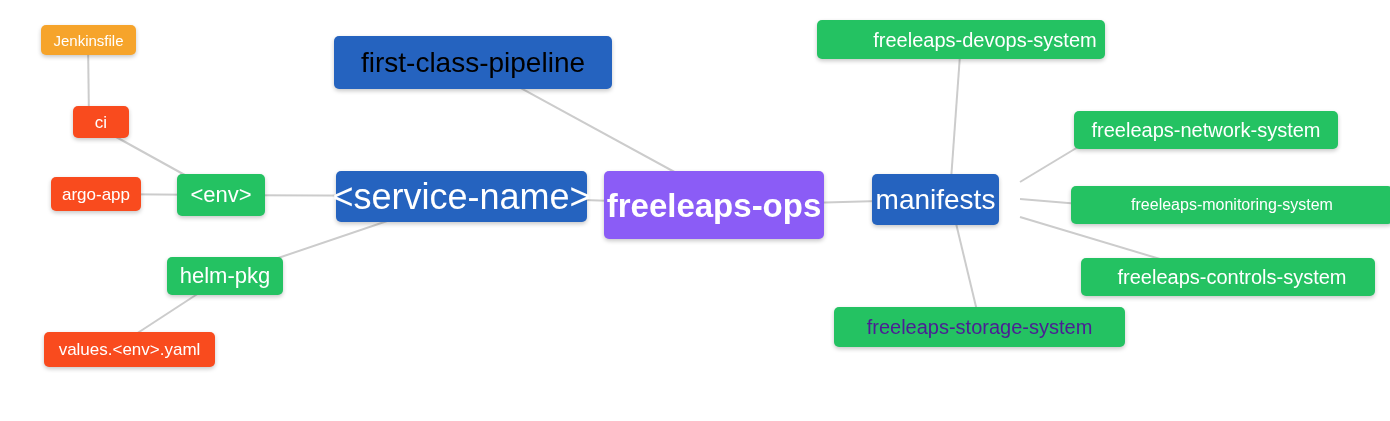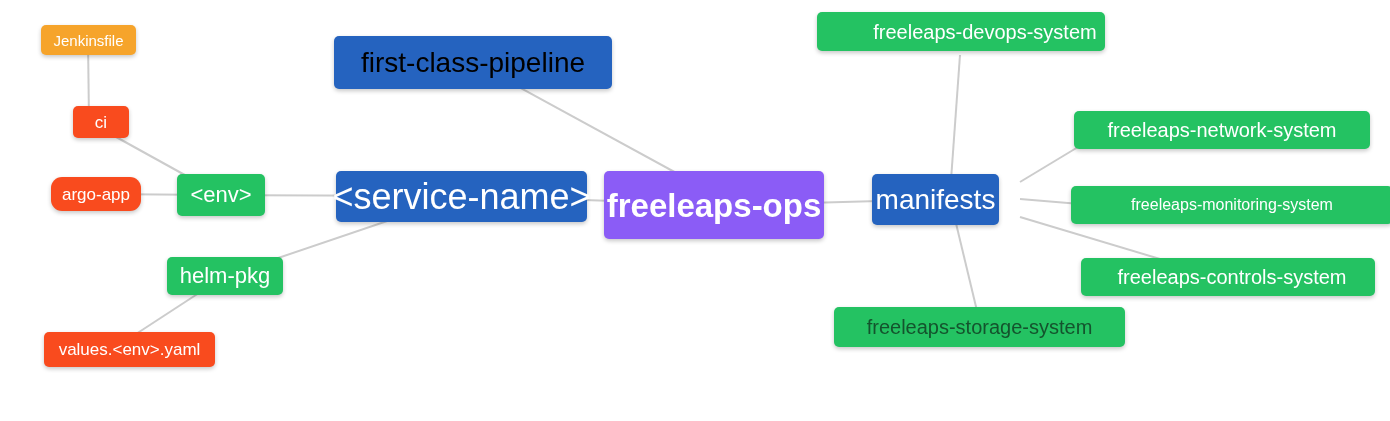--- a/index.html
+++ b/index.html
@@ -61,27 +61,27 @@
       <line x1="715" y1="205" x2="931" y2="199" stroke="#cccccc" stroke-width="2"></line>
       <line x1="931" y1="180" x2="940" y2="55" stroke="#cccccc" stroke-width="2"></line>
       <line x1="1000" y1="182" x2="1068" y2="141" stroke="#cccccc" stroke-width="2"></line>
       <line x1="1000" y1="199" x2="1060" y2="204" stroke="#cccccc" stroke-width="2"></line>
       <line x1="1000" y1="217" x2="1150" y2="262" stroke="#cccccc" stroke-width="2"></line>
       <line x1="934" y1="215" x2="958" y2="315" stroke="#cccccc" stroke-width="2"></line>
     </svg>
   <div class="node-layer">
       <div class="node" style="left: 21px; top: 25px; width: 95px; height: 30px; font-size: 15px; background: rgb(246, 164, 43); color: rgb(255, 255, 255);">Jenkinsfile</div>
       <div class="node" style="left: 53px; top: 106px; width: 56px; height: 32px; font-size: 17px; background: rgb(249, 75, 30); color: rgb(255, 255, 255);">ci</div>
-      <div class="node" style="left: 31px; top: 177px; width: 90px; height: 34px; font-size: 17px; background: rgb(249, 75, 30); color: rgb(255, 255, 255); border-radius: 11px;">argo-app</div>
+      <div class="node" style="left: 31px; top: 177px; width: 90px; height: 34px; font-size: 17px; background: rgb(249, 75, 30); color: rgb(255, 255, 255);">argo-app</div>
       <div class="node" style="left: 157px; top: 174px; width: 88px; height: 42px; font-size: 22px; background: rgb(36, 194, 98); color: rgb(255, 255, 255);">&lt;env&gt;</div>
       <div class="node" style="left: 147px; top: 257px; width: 116px; height: 38px; font-size: 22px; background: rgb(36, 194, 98); color: rgb(255, 255, 255);">helm-pkg</div>
       <div class="node" style="left: 24px; top: 332px; width: 171px; height: 35px; font-size: 17px; background: rgb(249, 75, 30); color: rgb(255, 255, 255);">values.&lt;env&gt;.yaml</div>
       <div class="node" style="left: 314px; top: 36px; width: 278px; height: 53px; font-size: 28px; background: rgb(37, 99, 191); color: #000000;">first-class-pipeline</div>
       <div class="node" style="left: 316px; top: 171px; width: 251px; height: 51px; font-size: 36px; background: rgb(37, 99, 191); color: rgb(255, 255, 255);">&lt;service-name&gt;</div>
       <div class="node" style="left: 584px; top: 171px; width: 220px; height: 68px; font-size: 33px; background: #8b5cf6; color: rgb(255, 255, 255); font-weight: bold;">freeleaps-ops</div>
       <div class="node" style="left: 852px; top: 174px; width: 127px; height: 51px; font-size: 28px; background: rgb(37, 99, 191); color: rgb(255, 255, 255);">manifests</div>
-      <div class="node" style="left: 797px; top: 12px; width: 288px; height: 39px; font-size: 20px; background: rgb(36, 194, 98); color: rgb(255, 255, 255); padding-left: 48px;">freeleaps-devops-system</div>
-      <div class="node" style="left: 1054px; top: 111px; width: 296px; height: 38px; font-size: 20px; background: rgb(36, 194, 98); color: rgb(255, 255, 255);">freeleaps-network-system</div>
+      <div class="node" style="left: 797px; top: 20px; width: 288px; height: 39px; font-size: 20px; background: rgb(36, 194, 98); color: rgb(255, 255, 255); padding-left: 48px;">freeleaps-devops-system</div>
+      <div class="node" style="left: 1054px; top: 111px; width: 264px; height: 38px; font-size: 20px; background: rgb(36, 194, 98); color: rgb(255, 255, 255);">freeleaps-network-system</div>
       <div class="node" style="left: 1051px; top: 186px; width: 322px; height: 38px; font-size: 16px; background: rgb(36, 194, 98); color: rgb(255, 255, 255);">freeleaps-monitoring-system</div>
       <div class="node" style="left: 1061px; top: 258px; width: 294px; height: 38px; font-size: 20px; background: rgb(36, 194, 98); color: rgb(255, 255, 255); padding-left: 8px;">freeleaps-controls-system</div>
-      <div class="node" style="left: 814px; top: 307px; width: 291px; height: 40px; font-size: 20px; background: rgb(36, 194, 98); color: #14532d;">freeleaps-storage-system</div>
+      <div class="node" style="left: 814px; top: 307px; width: 291px; height: 40px; font-size: 20px; background: rgb(36, 194, 98); color: #4c1d95;">freeleaps-storage-system</div>
     </div>
 </div>
 
 </body></html>

